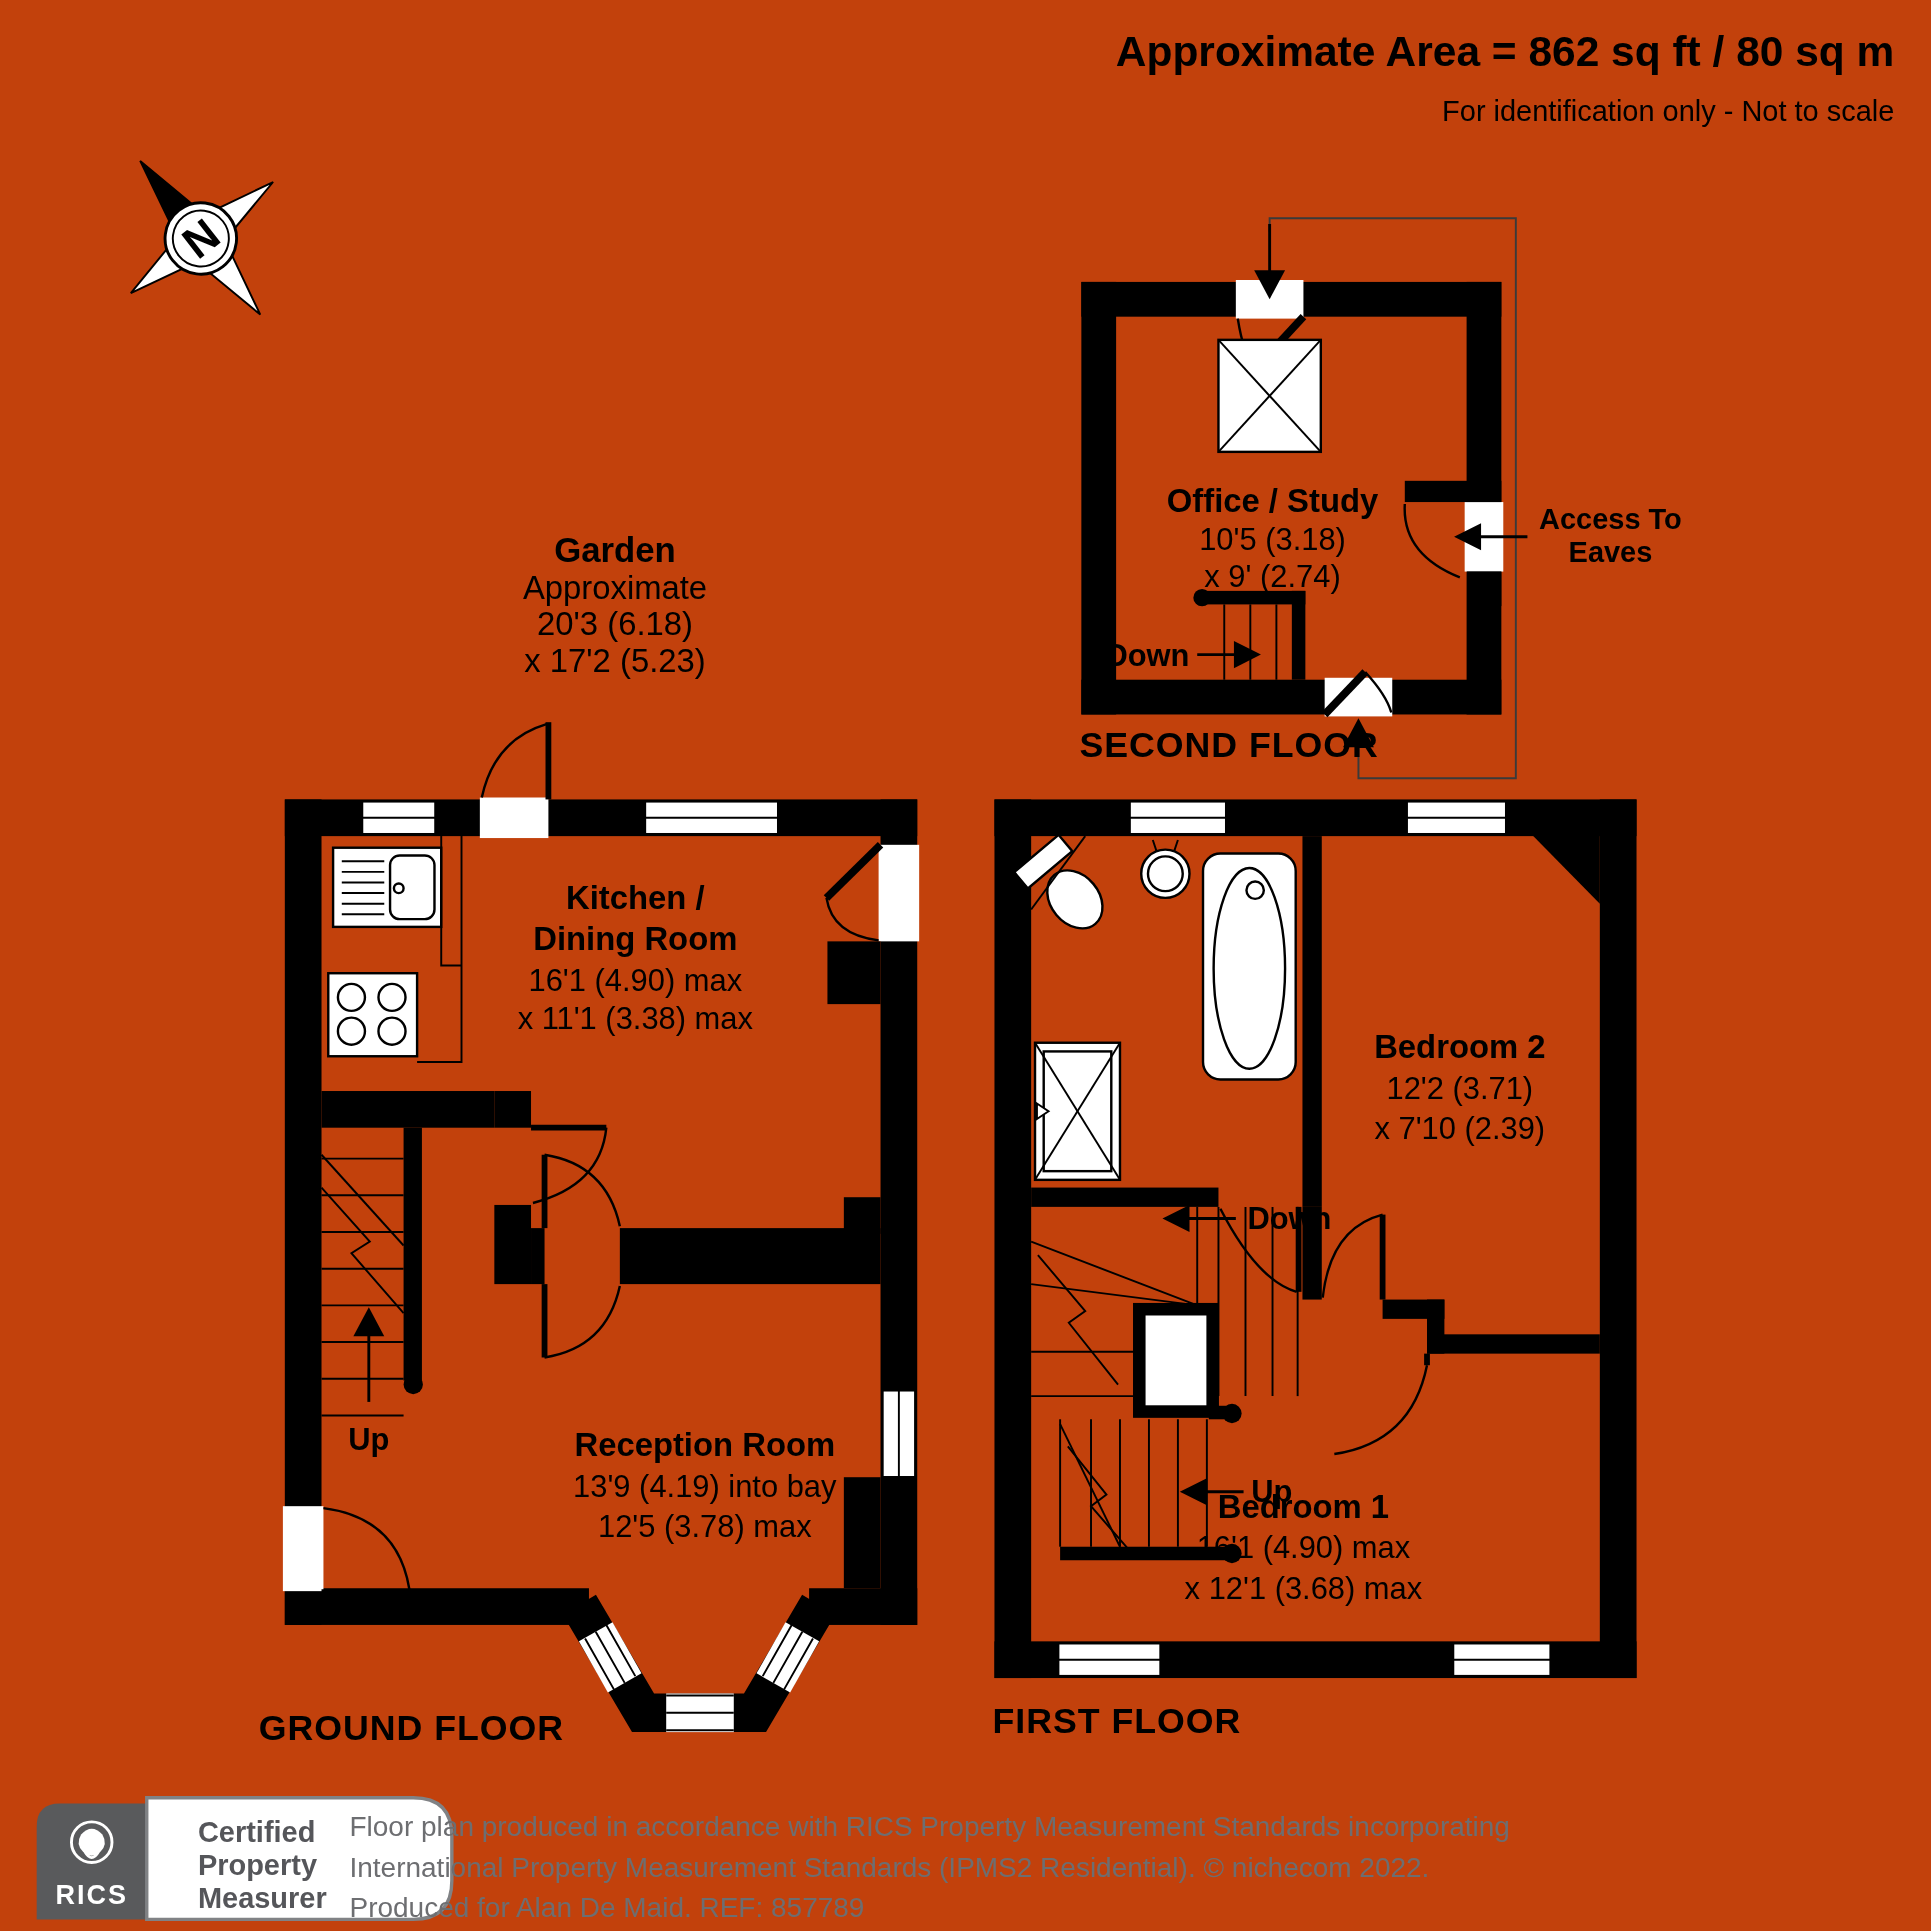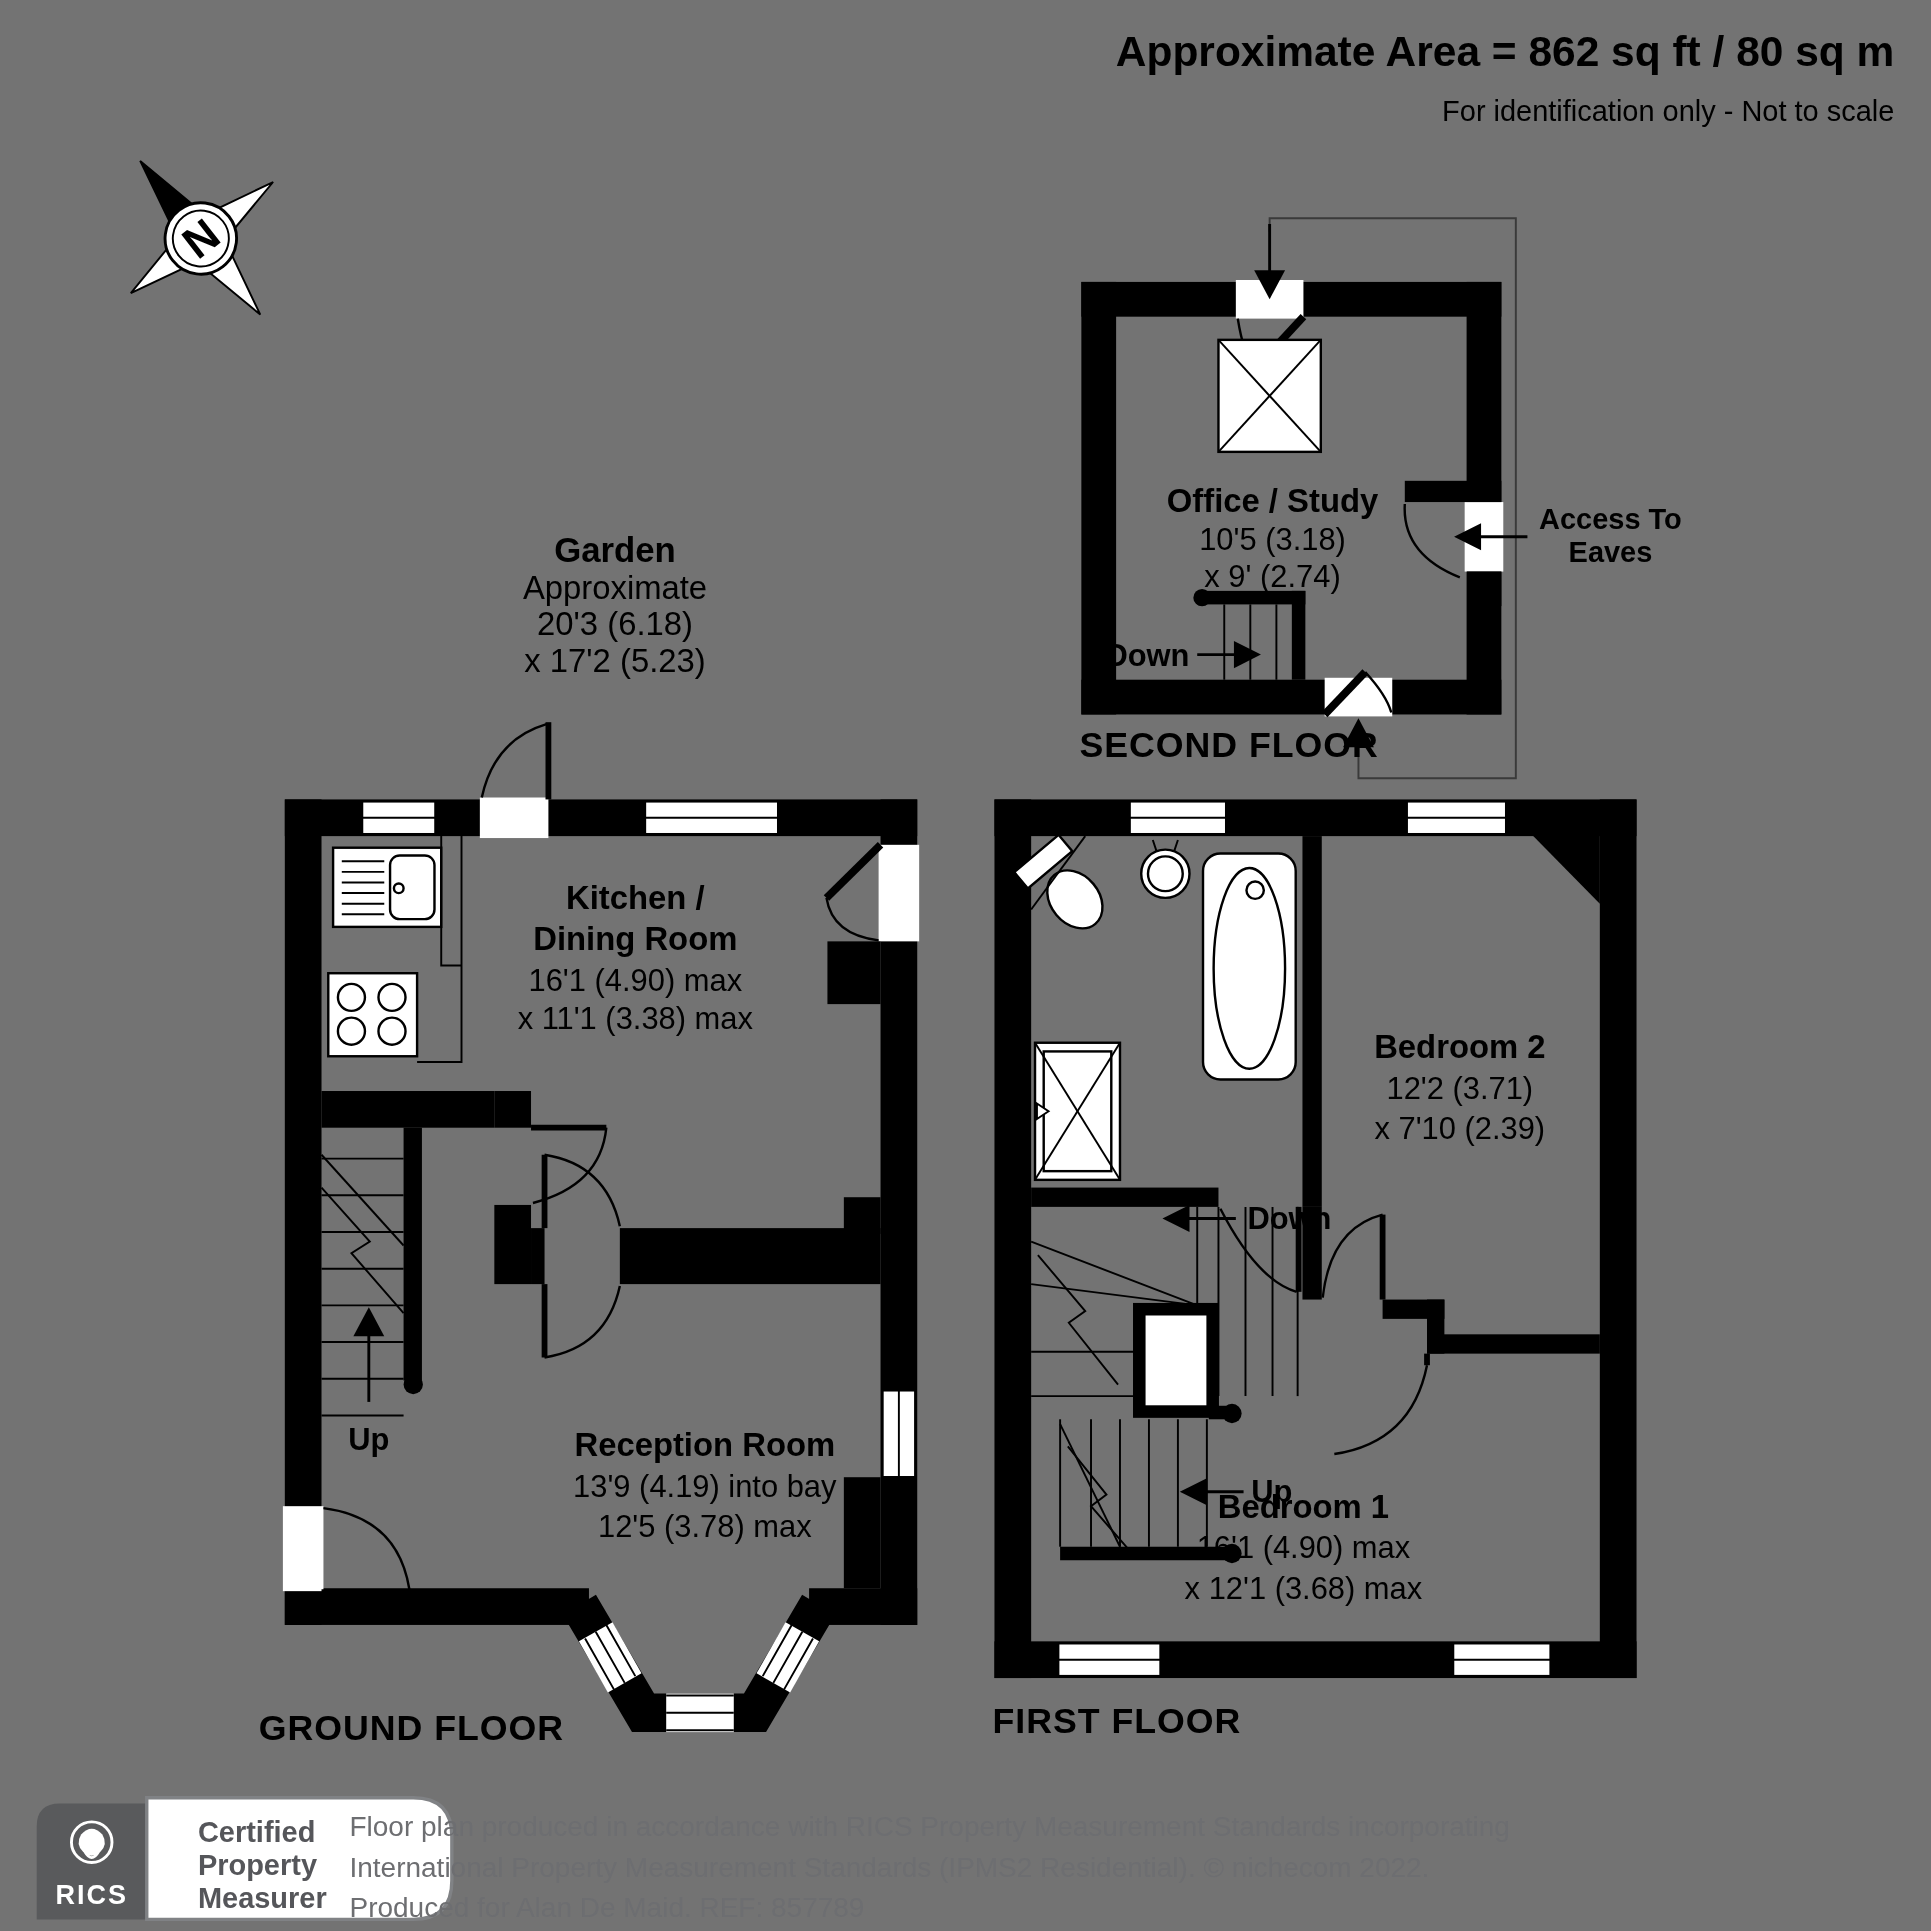--- a/index.html
+++ b/index.html
@@ -1,16 +1,16 @@
 <!DOCTYPE html>
 <html><head>
 <meta charset="utf-8">
 <style>
   html,body{margin:0;padding:0;background:#ffffff;}
-  #canvas{position:relative;width:1931px;height:1931px;background:#737373;overflow:hidden;
+  #canvas{position:relative;width:1931px;height:1931px;background:#c2410c;overflow:hidden;
           font-family:"Liberation Sans", sans-serif;}
   svg{position:absolute;left:0;top:0;}
   svg text{fill:#000;}
   .t-big{font-size:44px;font-weight:bold;}
   .t-note{font-size:30px;}
   .t-room{font-size:34px;font-weight:bold;}
   .t-dim{font-size:32px;}
   .t-floor{font-size:37px;font-weight:bold;letter-spacing:1px;}
   .t-stair{font-size:32px;font-weight:bold;}
   .t-eaves{font-size:30px;font-weight:bold;}

